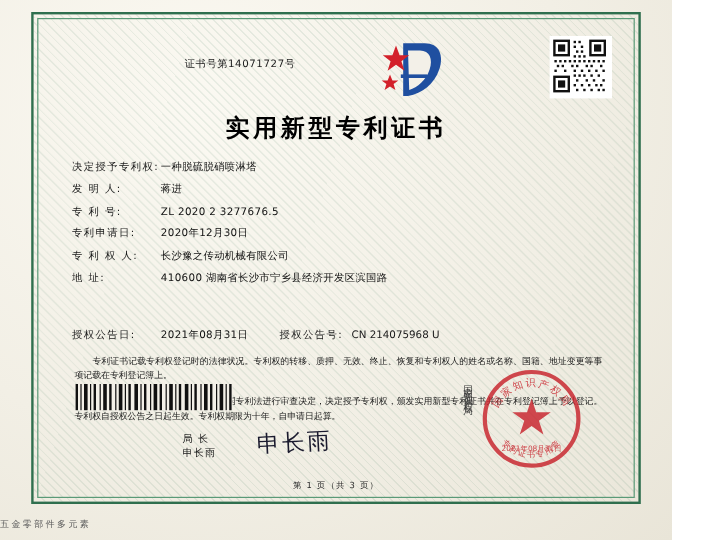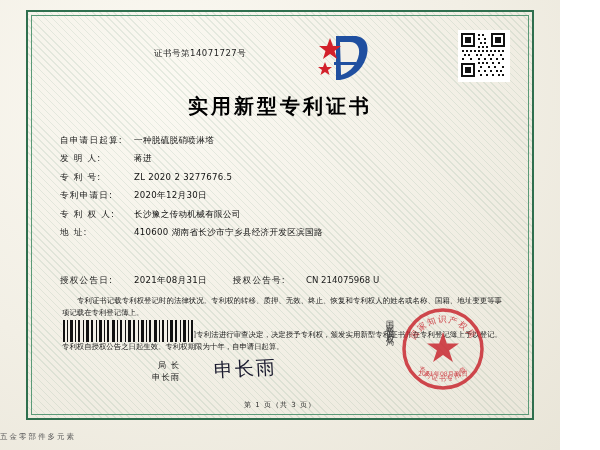--- a/index.html
+++ b/index.html
@@ -129,21 +129,21 @@
   .f-value {
     color: #101010;
     letter-spacing: 0.3px;
   }
   .field-row.two .f-second-label {
     margin-left: 26px;
     letter-spacing: 1.2px;
     margin-top: 29px;
   }
   .field-row.two .f-second-value {
-    margin-left: 20px;
+    margin-left: 7px;
   }
 
   .para {
     margin: 10px 14px 0 18px;
     font-size: 7.4px;
     line-height: 1.62;
     color: #1b1b1b;
     text-align: justify;
     text-indent: 15px;
   }
@@ -158,21 +158,20 @@
   }
   
   .sig-block {
     position: absolute;
     left: 108px;
     bottom: 22px;
     font-size: 8.4px;
     line-height: 1.5;
     color: #1a1a1a;
     letter-spacing: 1px;
-    text-align: right;
   }
   .sig-name {
     position: absolute;
     left: 170px;
     bottom: 24px;
     font-family: "DejaVu Serif", "Liberation Serif", serif;
     font-size: 19px;
     color: #1a1a2e;
     transform: rotate(-3deg);
     letter-spacing: 2px;
@@ -308,21 +307,21 @@
               <rect x="43" y="43" width="2" height="2"></rect>
           </g>
         </svg>
       </div>
     </div>
 
     <div class="title">实用新型专利证书</div>
 
     <div class="fields">
       <div class="field-row">
-        <span class="f-label">自申请日起算:</span>
+        <span class="f-label">决定授予专利权:</span>
         <span class="f-value">一种脱硫脱硝喷淋塔</span>
       </div>
       <div class="field-row">
         <span class="f-label">发 明 人:</span>
         <span class="f-value">蒋进</span>
       </div>
       <div class="field-row">
         <span class="f-label">专 利 号:</span>
         <span class="f-value">ZL 2020 2 3277676.5</span>
       </div>

